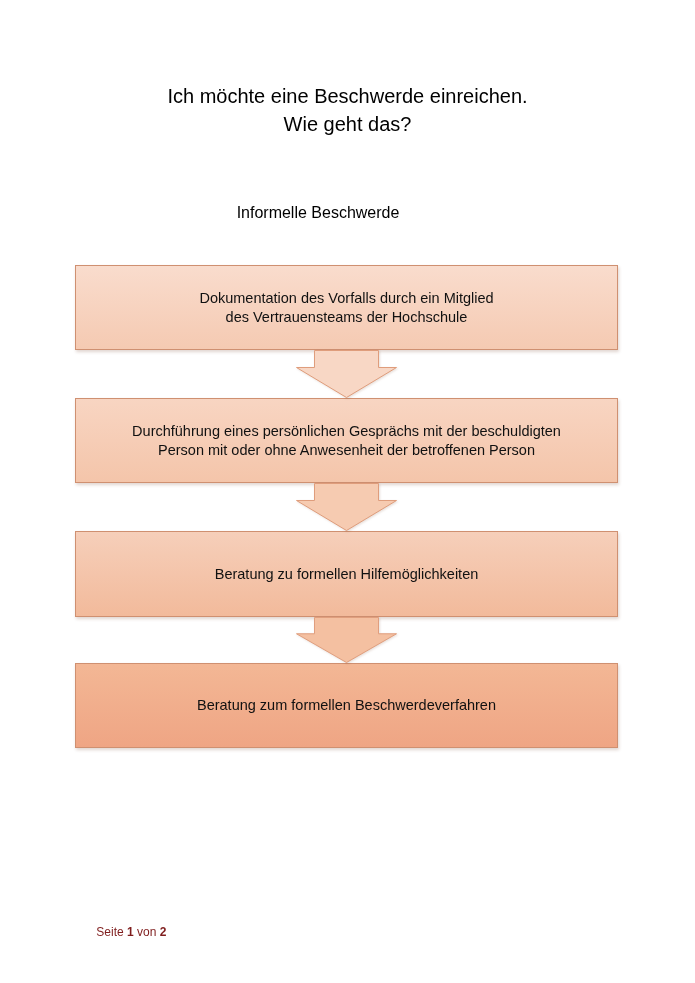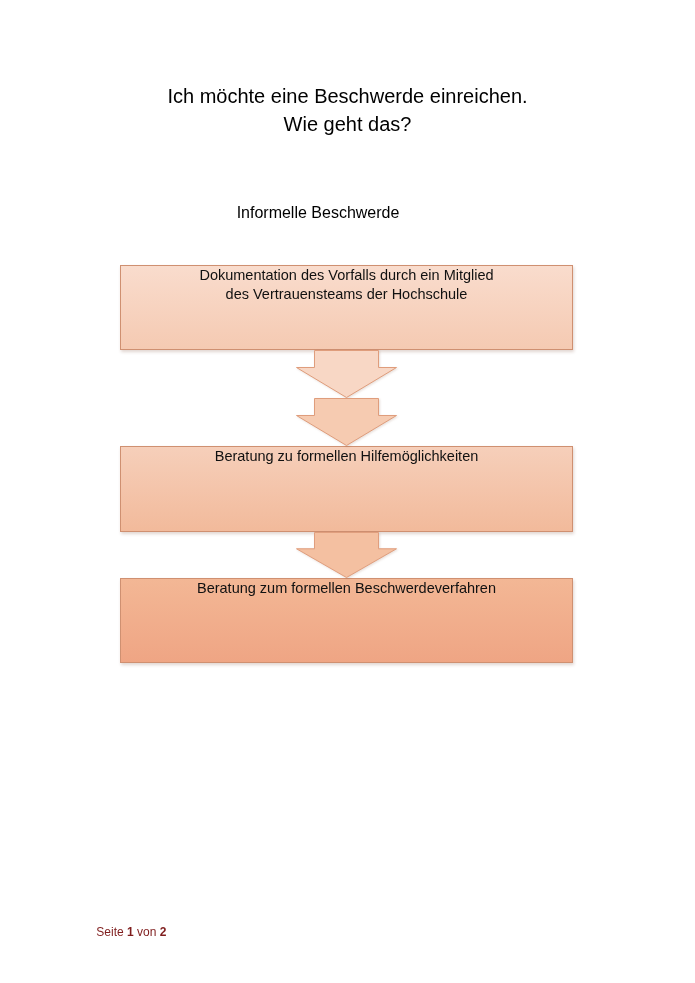--- a/index.html
+++ b/index.html
@@ -40,25 +40,26 @@
     position: absolute;
     left: 120px;
     top: 265px;
     width: 453px;
     display: flex;
     flex-direction: column;
     align-items: center;
   }
   .box {
     box-sizing: border-box;
-    width: 453px;
+    width: 543px;
     height: 85px;
     border: 1px solid #cf9071;
     box-shadow: 1px 2px 3px rgba(120, 70, 45, 0.22);
     display: flex;
+    align-items: center;
     justify-content: center;
   }
   .box .label {
     text-align: center;
     font-size: 14.5px;
     line-height: 19px;
     white-space: pre-line;
     color: #111111;
     padding: 0 14px;
   }
@@ -92,20 +93,24 @@
 
     <div class="box box1">
       <span class="label">Dokumentation des Vorfalls durch ein Mitglied
 des Vertrauensteams der Hochschule</span>
     </div>
 
     <svg class="arrow" width="101" height="48" viewBox="0 0 101 48" preserveAspectRatio="none">
       <polygon points="18.5,0.5 82.5,0.5 82.5,17.5 100.5,17.5 50.5,47.5 0.5,17.5 18.5,17.5" stroke="#df9d7c" stroke-width="1" fill="#f8d7c5"></polygon>
     </svg>
 
+    <div class="box box2">
+      <span class="label">Durchführung eines persönlichen Gesprächs mit der beschuldigten
+Person mit oder ohne Anwesenheit der betroffenen Person</span>
+    </div>
 
     <svg class="arrow" width="101" height="48" viewBox="0 0 101 48" preserveAspectRatio="none">
       <polygon points="18.5,0.5 82.5,0.5 82.5,17.5 100.5,17.5 50.5,47.5 0.5,17.5 18.5,17.5" stroke="#df9d7c" stroke-width="1" fill="#f6cbb1"></polygon>
     </svg>
 
     <div class="box box3">
       <span class="label">Beratung zu formellen Hilfemöglichkeiten</span>
     </div>
 
     <svg class="arrow" width="101" height="46" viewBox="0 0 101 48" preserveAspectRatio="none">

